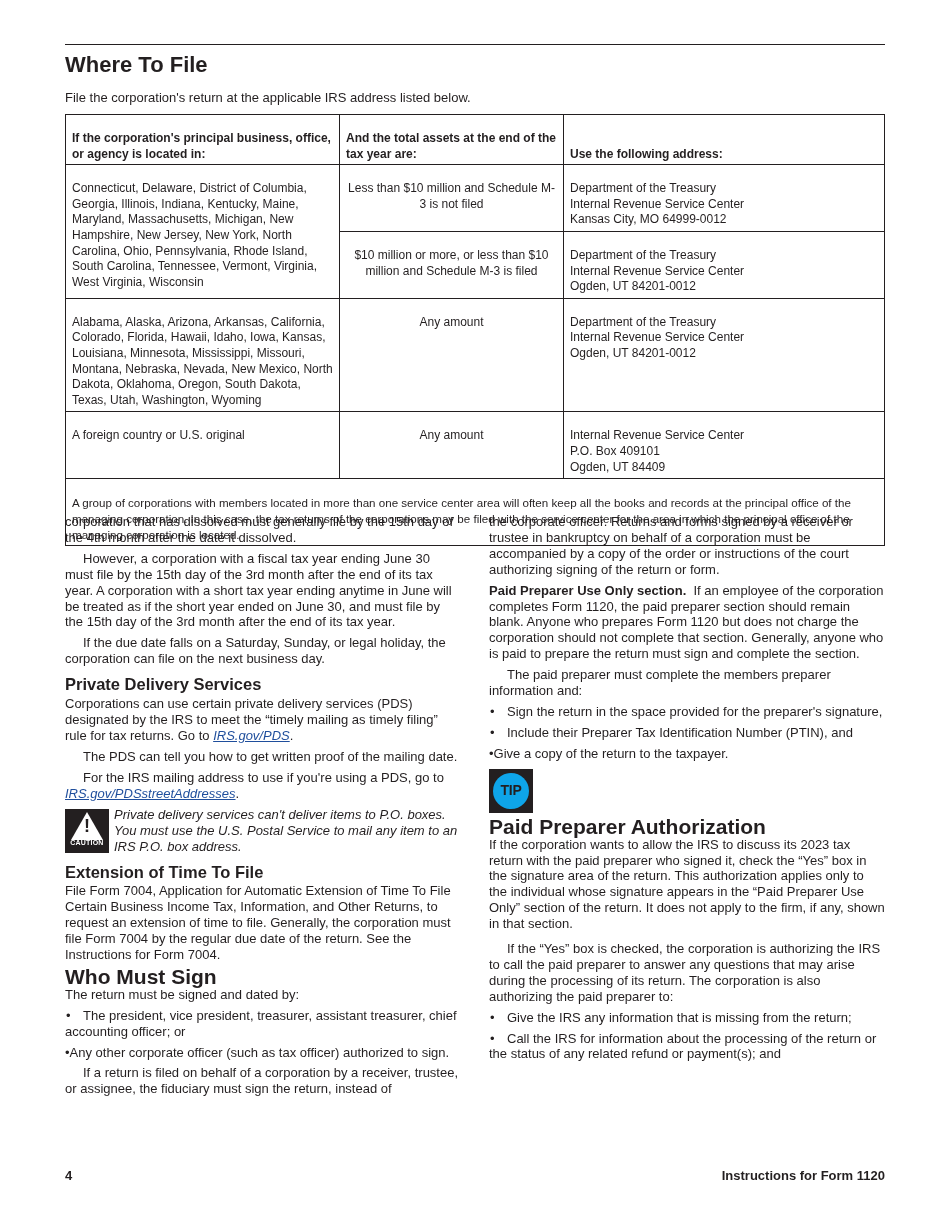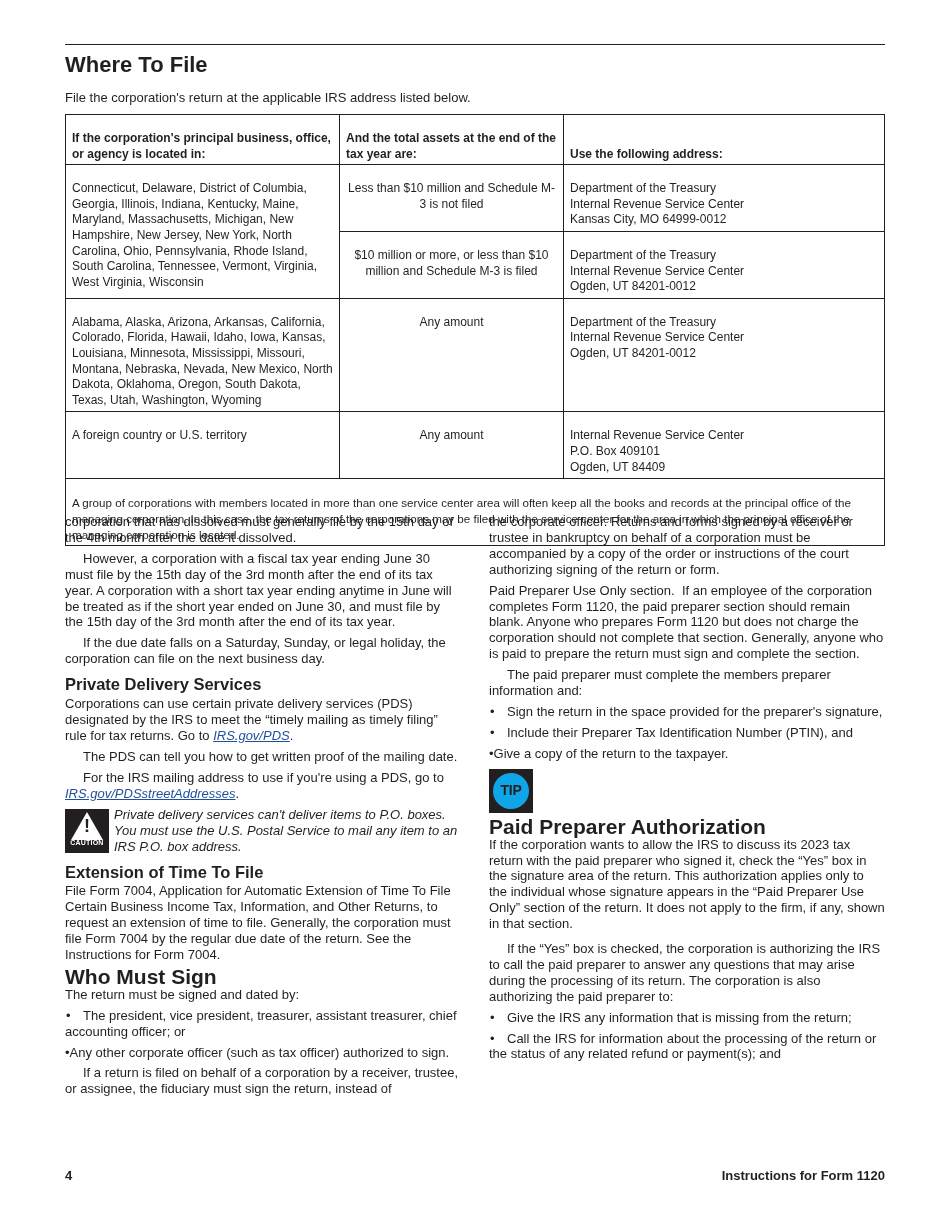--- a/index.html
+++ b/index.html
@@ -27,21 +27,21 @@
     .col { position: absolute; top: 514px; width: 396px; font-size: 13px; line-height: 15.9px; }
     .col.left { left: 65px; }
     .col.right { left: 489px; }
     .col p { margin: 0 0 5px 0; }
     .col p.ind { text-indent: 18px; }
     .col h2 { font-size: 16.5px; font-weight: bold; margin: 10px 0 3px 0; }
     .col h1 { font-size: 21px; font-weight: bold; margin: 6px 0 2px 0; }
     .col a { color: #1f4e9c; font-style: italic; text-decoration: underline; }
     .bul { margin: 0; }
     .bul .dot { display: inline-block; width: 17px; padding-left: 1px; }
-    .run-head { font-weight: normal; text-align: center; }
+    .run-head { font-weight: bold; text-align: center; }
 
     .callout { display: flex; align-items: flex-start; margin: 4px 0 6px 0; }
     .callout .txt { font-style: italic; font-size: 13px; line-height: 16px; margin-left: 5px; }
     .icon-box { flex: 0 0 auto; width: 44px; height: 44px; background: #231f20; position: relative; margin-top: 2px; }
     .caution-tri { position: absolute; left: 6px; top: 3px; width: 0; height: 0;
       border-left: 16px solid transparent; border-right: 16px solid transparent; border-bottom: 28px solid #ffffff; }
     .caution-ex { position: absolute; left: 0; top: 7px; width: 44px; text-align: center; font-weight: bold; font-size: 18px; color: #231f20; line-height: 20px; }
     .caution-lbl { position: absolute; left: 0; bottom: 2px; width: 44px; text-align: center; font-size: 7px; font-weight: bold; color: #ffffff; letter-spacing: 0.2px; }
     .tip-circle { position: absolute; left: 4px; top: 4px; width: 36px; height: 36px; border-radius: 50%; background: #0ea5e9;
       display: flex; align-items: center; justify-content: center; font-weight: 900; font-size: 14px; color: #231f20; letter-spacing: -0.3px; }
@@ -83,21 +83,21 @@
   <tr>
     <td>Alabama, Alaska, Arizona, Arkansas, California, Colorado, Florida, Hawaii, Idaho, Iowa, Kansas, Louisiana, Minnesota, Mississippi, Missouri, Montana, Nebraska, Nevada, New Mexico, North Dakota, Oklahoma, Oregon, South Dakota, Texas, Utah, Washington, Wyoming</td>
     <td class="mid">Any amount</td>
     <td class="vmid">
       <div>Department of the Treasury</div>
       <div>Internal Revenue Service Center</div>
       <div>Ogden, UT 84201-0012</div>
     </td>
   </tr>
   <tr>
-    <td>A foreign country or U.S. territory</td>
+    <td>A foreign country or U.S. original</td>
     <td class="mid">Any amount</td>
     <td>
       <div>Internal Revenue Service Center</div>
       <div>P.O. Box 409101</div>
       <div>Ogden, UT 84409</div>
     </td>
   </tr>
   <tr>
     <td colspan="3" class="note">A group of corporations with members located in more than one service center area will often keep all the books and records at the principal office of the managing corporation. In this case, the tax returns of the corporations may be filed with the service center for the area in which the principal office of the managing corporation is located.</td>
   </tr>

